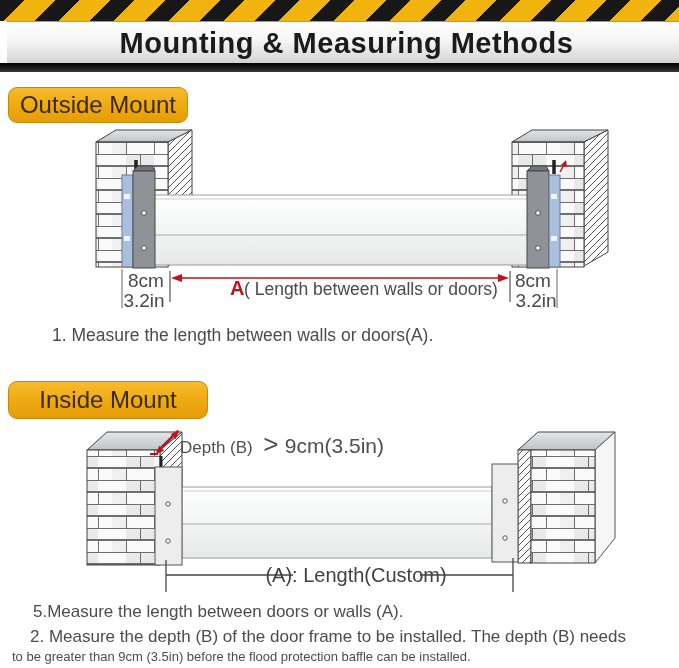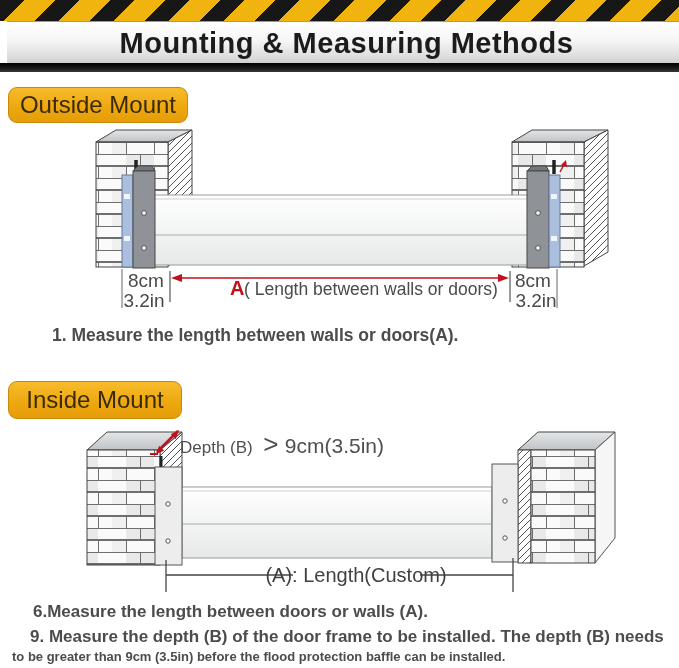--- a/index.html
+++ b/index.html
@@ -29,24 +29,24 @@
     background:linear-gradient(180deg,#000 0%,#222 70%,#3a3a3a 100%); }
   
   .badge {
     position:absolute; left:8px; box-sizing:border-box;
     background:linear-gradient(180deg,#f7bb2c 0%,#eda70e 60%,#e69d08 100%);
     border:1px solid #c8890a; border-radius:9px;
     color:#3a2b04; font-size:24px;
     display:flex; align-items:center; justify-content:center;
   }
   .badge1 { top:87px; width:180px; height:36px; }
-  .badge2 { top:381px; width:174px; height:38px; }
+  .badge2 { top:381px; width:200px; height:38px; }
   .svg1 { position:absolute; left:0; top:118px; }
   .svg2 { position:absolute; left:0; top:420px; }
-  .step { position:absolute; white-space:nowrap; color:#4c4c4c;font-weight:bold; }
+  .step { position:absolute; white-space:nowrap; color:#4c4c4c; }
   .step-o1 { left:52px; top:325px; font-size:17.5px; }
   .step-o2 { left:52px; top:348px; font-size:17.5px; }
   .step-i1 { left:33px; top:602px; font-size:17px; }
   .step-i2 { left:30px; top:627px; font-size:17px; }
   .step-i3 { left:12px; top:649px; font-size:13px; }
   svg { font-family:"Liberation Sans", sans-serif; }
   .dim  { font-size:19px; fill:#4a4a4a; }
   .dimA { font-size:20px; font-weight:bold; fill:#c1121c; }
   .cap  { font-size:17.5px; fill:#4a4a4a; }
   .len  { font-size:20px; fill:#414141; }
@@ -204,17 +204,17 @@
 
     <g>
       <line x1="166" y1="140" x2="166" y2="172" stroke="#444" stroke-width="1.3"></line>
       <line x1="513" y1="138" x2="513" y2="172" stroke="#444" stroke-width="1.3"></line>
       <line x1="166" y1="155" x2="293" y2="155" stroke="#444" stroke-width="1.3"></line>
       <line x1="420" y1="155" x2="513" y2="155" stroke="#444" stroke-width="1.3"></line>
       <text x="356" y="162" text-anchor="middle" class="len">(A): Length(Custom)</text>
     </g>
   </svg>
 
-  <div class="step step-i1">6.Measure the length between doors or walls (A).</div>
-  <div class="step step-i2">9. Measure the depth (B) of the door frame to be installed. The depth (B) needs</div>
+  <div class="step step-i1">5.Measure the length between doors or walls (A).</div>
+  <div class="step step-i2">2. Measure the depth (B) of the door frame to be installed. The depth (B) needs</div>
   <div class="step step-i3">to be greater than 9cm (3.5in) before the flood protection baffle can be installed.</div>
 
 </div>
 
 </body></html>

